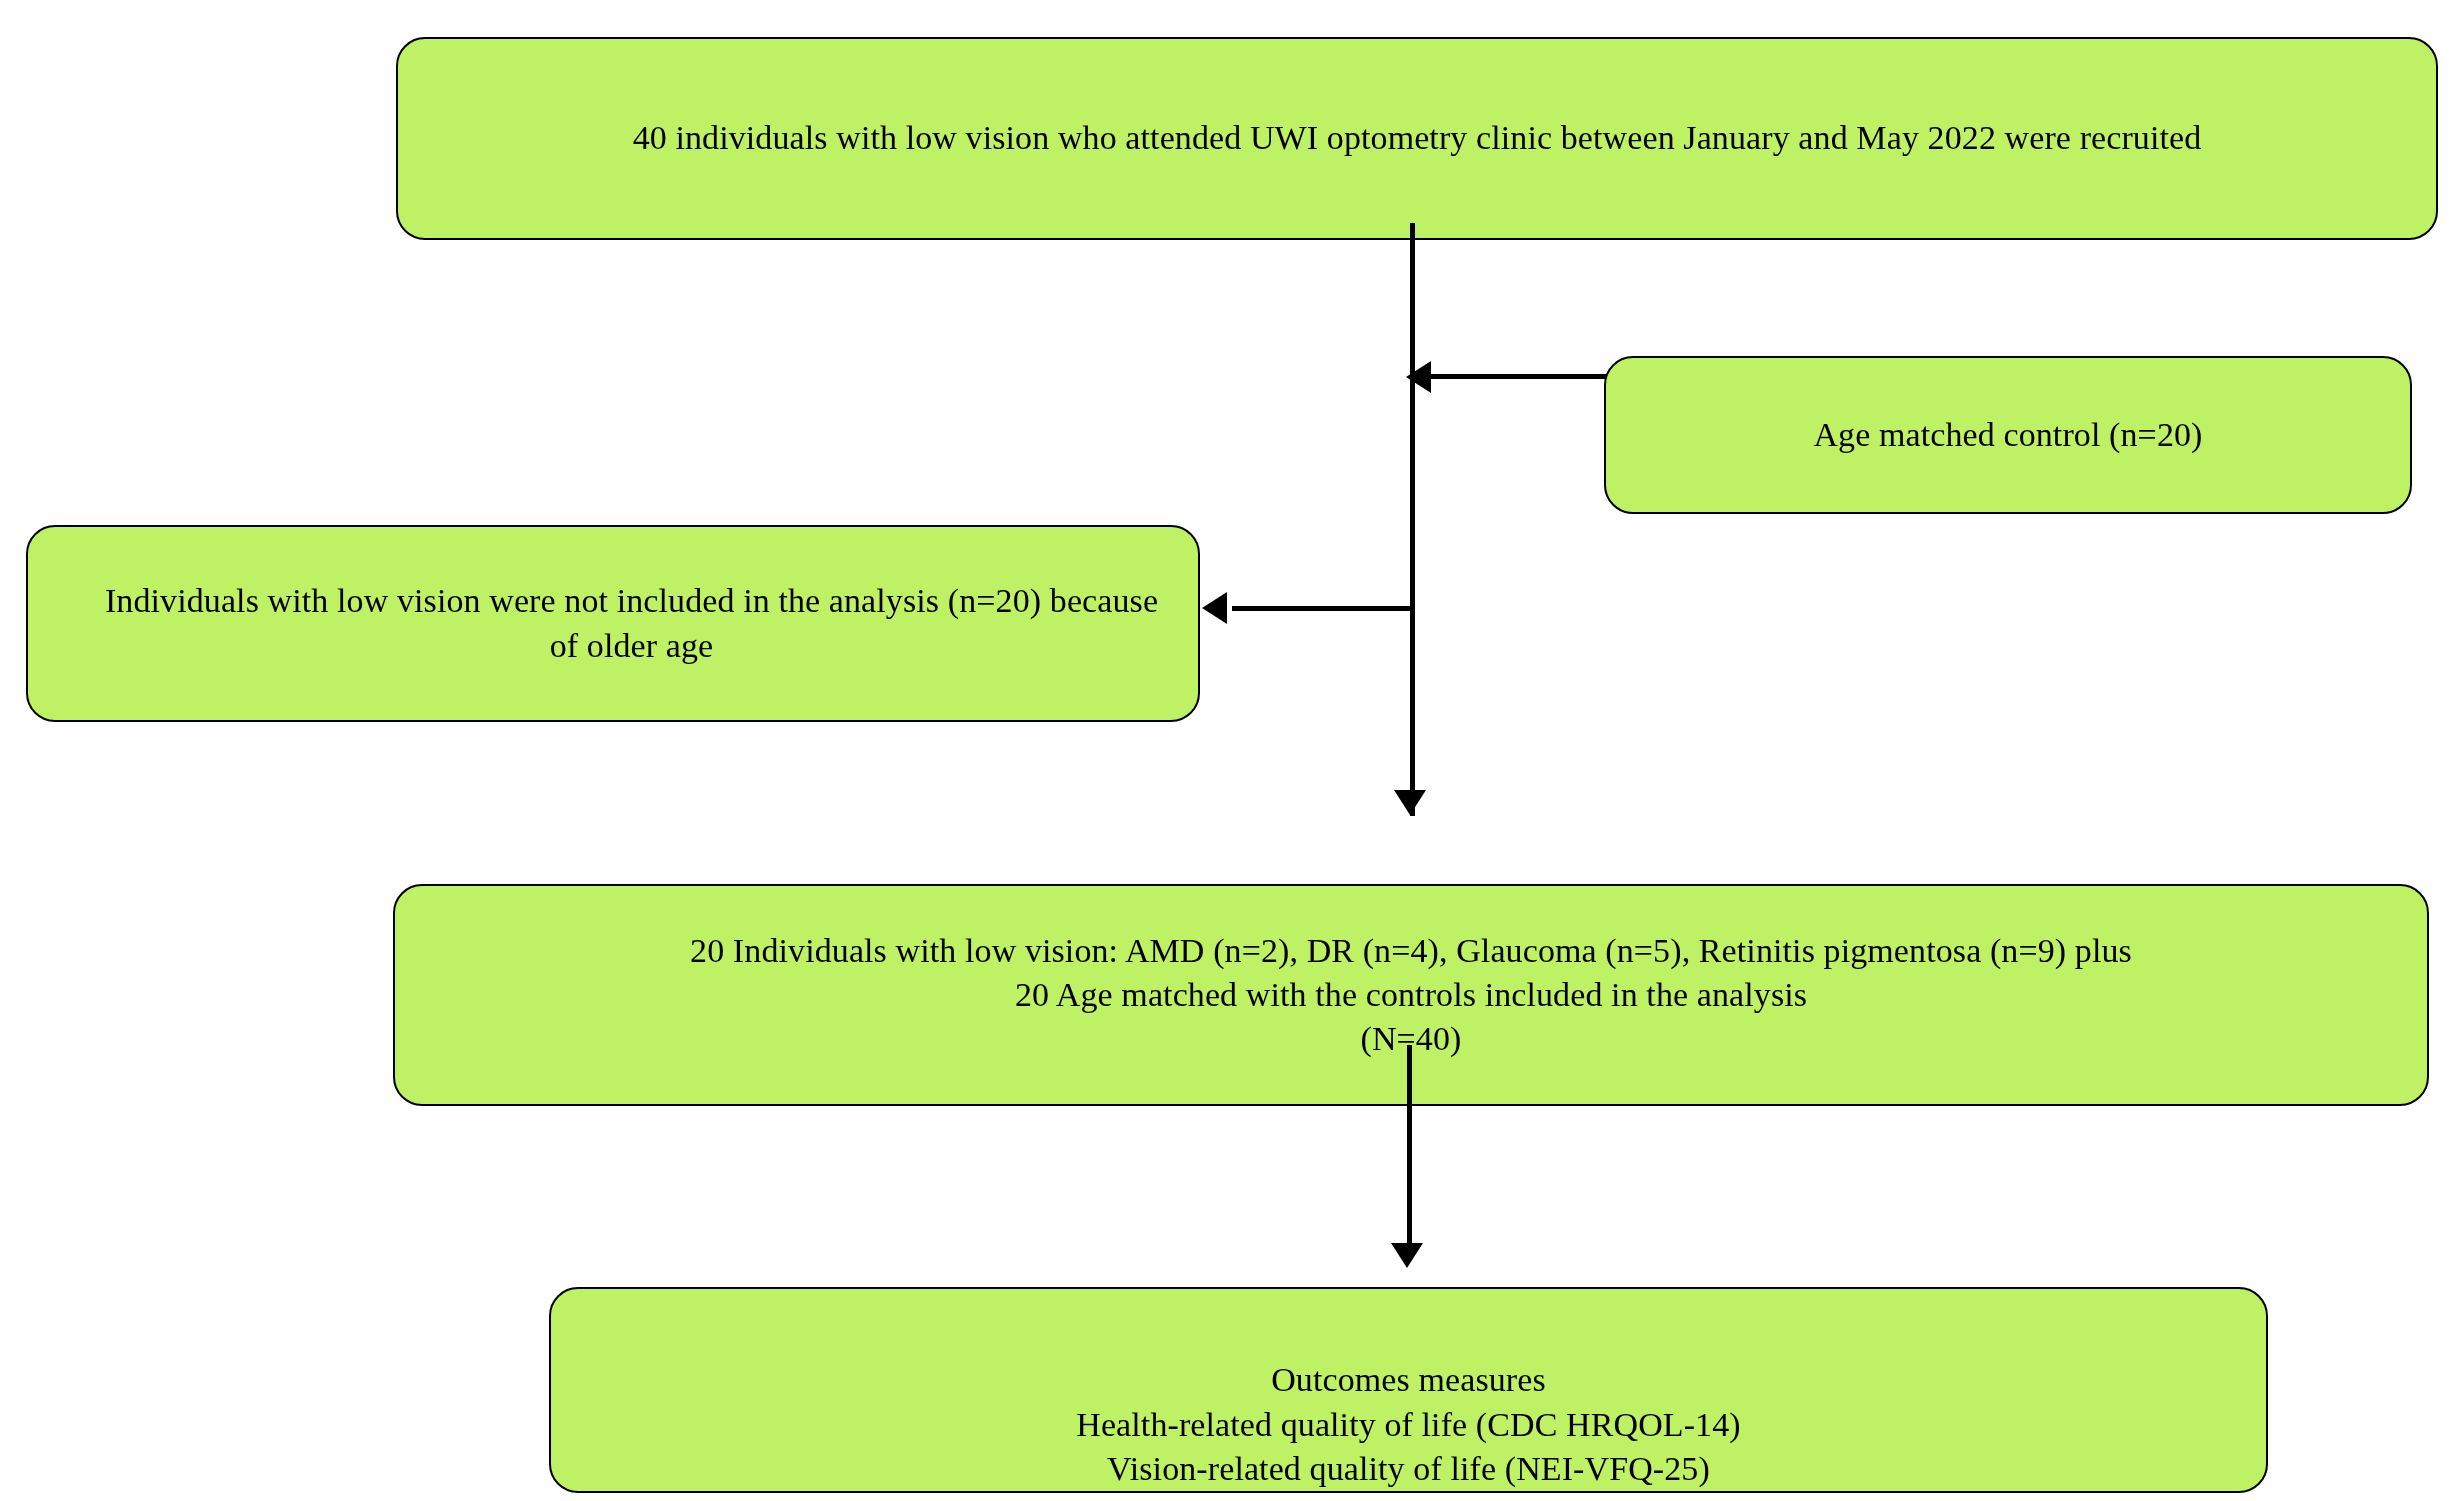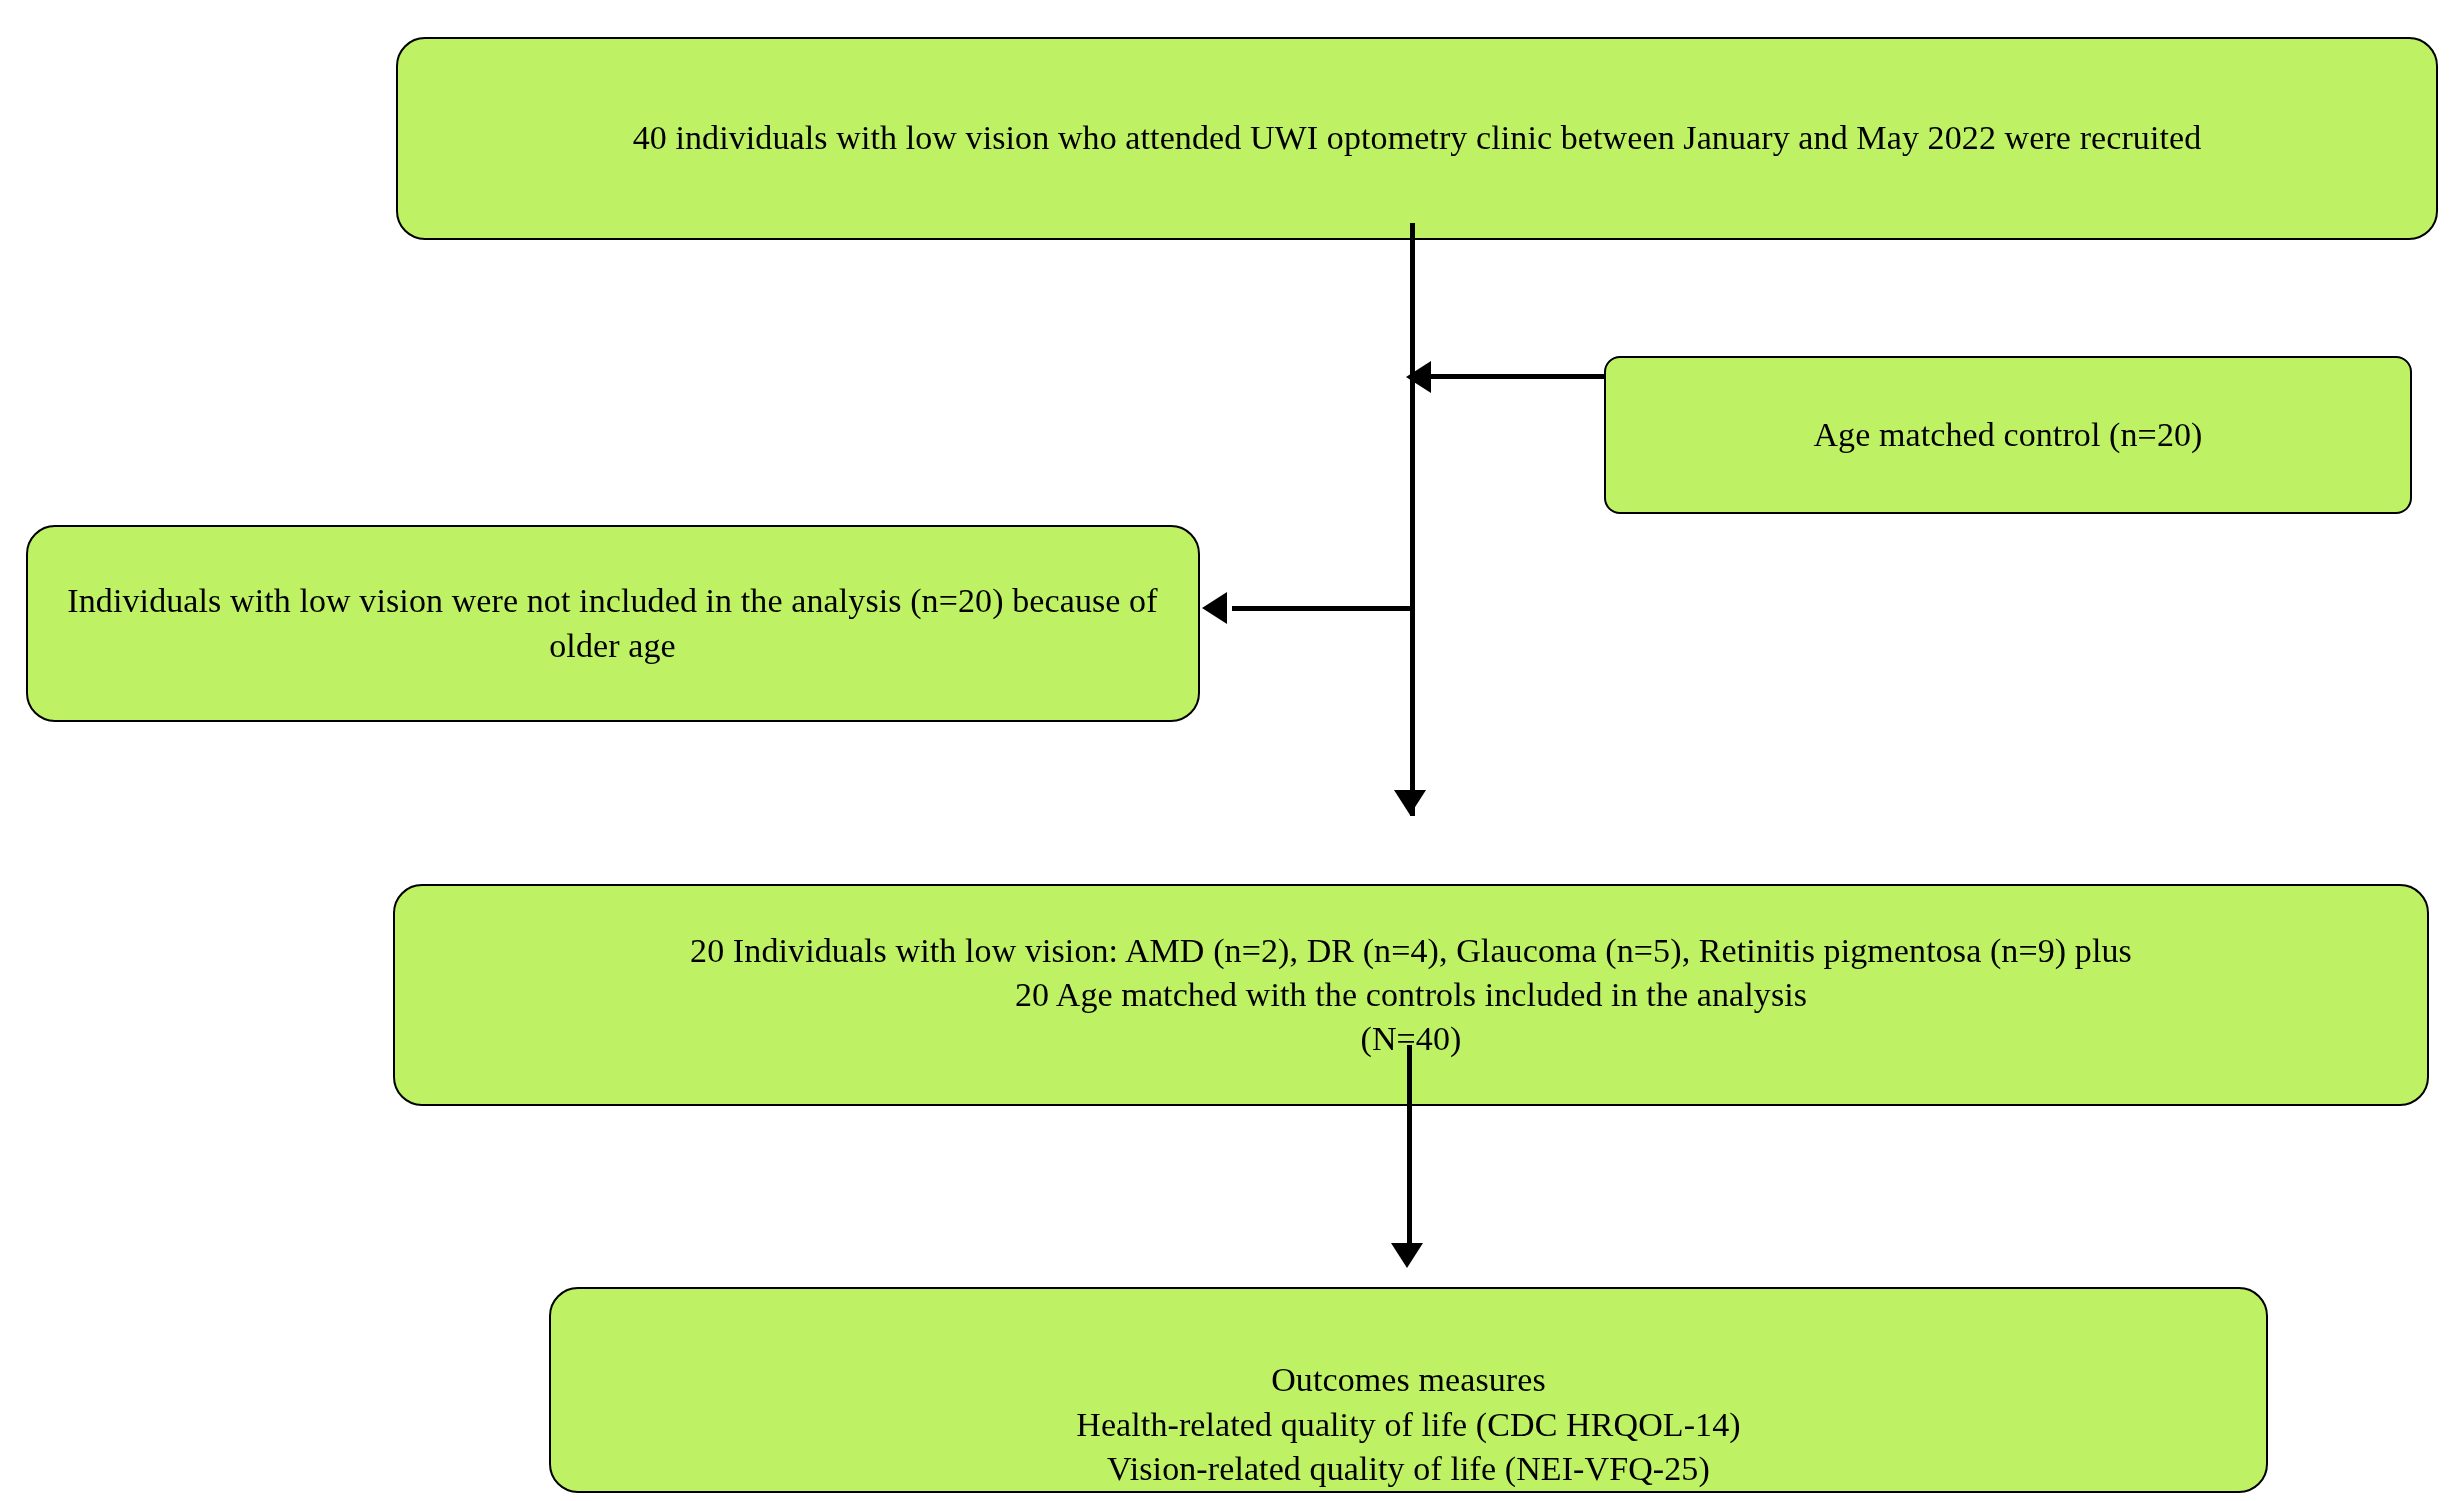--- a/index.html
+++ b/index.html
@@ -40,25 +40,25 @@
     white-space: pre-line;
     letter-spacing: 0.1px;
   }
   
   #node-recruited {
     left: 396px;  top: 21px;
     width: 2042px; height: 203px;
   }
   #node-control {
     left: 1604px; top: 340px;
-    width: 808px;  height: 158px; border-radius: 16px;
+    width: 808px;  height: 158px;
   }
   #node-excluded {
     left: 25.5px;   top: 509px;
-    width: 1174px; height: 197px;
+    width: 1174px; height: 197px; padding-left: 38px;
   }
   #node-analysis {
     left: 393px;  top: 868px;
     width: 2036px; height: 222px;
   }
   #node-outcomes {
     left: 549px;  top: 1271px;
     width: 1719px; height: 206px; align-items: flex-end;
   }
 

